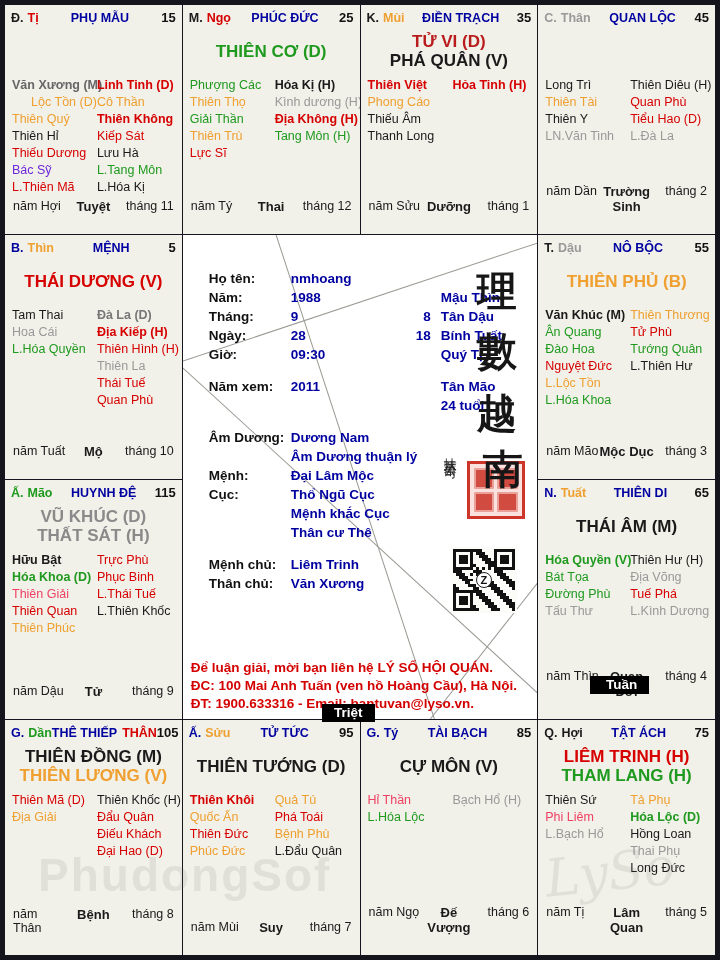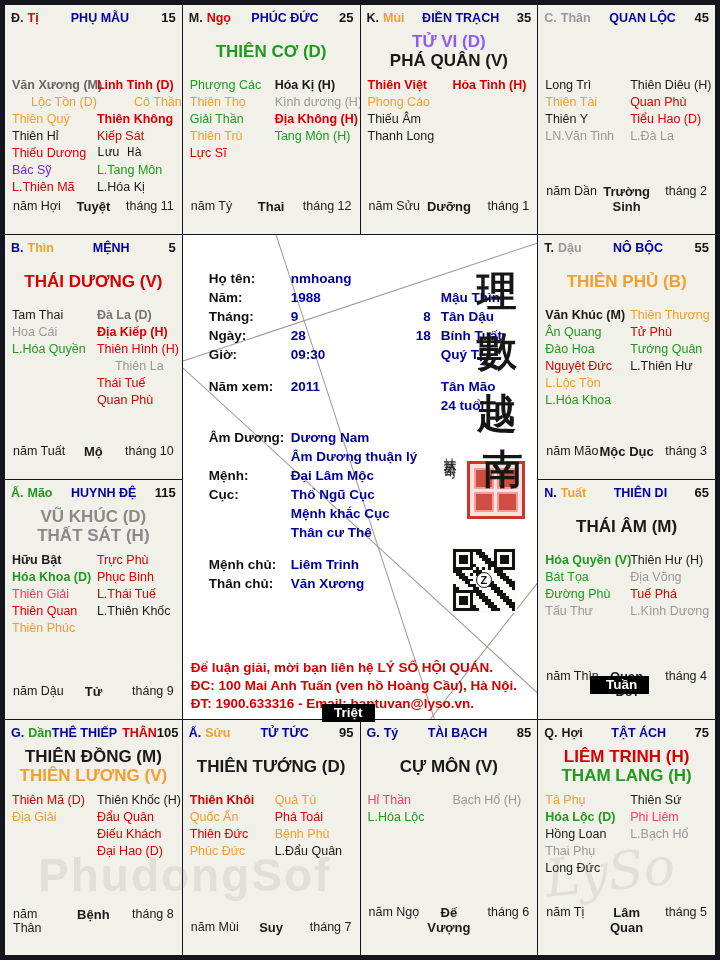--- a/index.html
+++ b/index.html
@@ -87,24 +87,24 @@
             <div class="star" style="color: rgb(102, 102, 102); font-weight: bold;">Văn Xương (M)</div>
             <div class="star" style="color: rgb(239, 160, 48); text-align: right;">Lộc Tồn (D)</div>
             <div class="star" style="color: rgb(239, 160, 48);">Thiên Quý</div>
             <div class="star" style="color: rgb(26, 26, 26);">Thiên Hỉ</div>
             <div class="star" style="color: rgb(214, 0, 0);">Thiếu Dương</div>
             <div class="star" style="color: #6d28d9;">Bác Sỹ</div>
             <div class="star" style="color: rgb(214, 0, 0);">L.Thiên Mã</div>
           </div>
           <div class="star-col">
             <div class="star" style="color: rgb(214, 0, 0); font-weight: bold;">Linh Tinh (D)</div>
-            <div class="star" style="color: rgb(239, 160, 48); text-align: right;">Cô Thần</div>
+            <div class="star" style="color: rgb(239, 160, 48);">Cô Thần</div>
             <div class="star" style="color: rgb(214, 0, 0); font-weight: bold;">Thiên Không</div>
             <div class="star" style="color: rgb(214, 0, 0);">Kiếp Sát</div>
-            <div class="star" style="color: rgb(26, 26, 26); font-family: Liberation Mono, monospace;">Lưu Hà</div>
+            <div class="star" style="color: rgb(26, 26, 26);">Lưu Hà</div>
             <div class="star" style="color: rgb(31, 154, 31);">L.Tang Môn</div>
             <div class="star" style="color: rgb(26, 26, 26);">L.Hóa Kị</div>
           </div>
         </div>
         <div class="cell-foot">
           <span class="foot-year">năm Hợi</span>
           <span class="foot-van">Tuyệt</span>
           <span class="foot-month">tháng 11</span>
         </div>
       </div>
@@ -140,21 +140,21 @@
         </div>
       </div>
     <div class="cell area-c">
         <div class="cell-head">
           <span class="stem" style="color: rgb(26, 26, 26);">K.</span>
           <span class="branch" style="color: rgb(239, 160, 48);">Mùi</span>
           <span class="palace">ĐIỀN TRẠCH</span>
           <span class="num">35</span>
         </div>
         <div class="cell-main">
-          <div class="main-star" style="color: #8b5cf6;">TỬ VI (D)</div>
+          <div class="main-star" style="color: #b91c1c;">TỬ VI (D)</div>
           <div class="main-star" style="color: rgb(26, 26, 26);">PHÁ QUÂN (V)</div>
         </div>
         <div class="cell-stars">
           <div class="star-col">
             <div class="star" style="color: rgb(214, 0, 0); font-weight: bold;">Thiên Việt</div>
             <div class="star" style="color: rgb(239, 160, 48);">Phong Cáo</div>
             <div class="star" style="color: rgb(26, 26, 26);">Thiếu Âm</div>
             <div class="star" style="color: rgb(26, 26, 26);">Thanh Long</div>
           </div>
           <div class="star-col">
@@ -208,21 +208,21 @@
         <div class="cell-stars">
           <div class="star-col">
             <div class="star" style="color: rgb(26, 26, 26);">Tam Thai</div>
             <div class="star" style="color: rgb(153, 153, 153);">Hoa Cái</div>
             <div class="star" style="color: rgb(31, 154, 31);">L.Hóa Quyền</div>
           </div>
           <div class="star-col">
             <div class="star" style="color: rgb(119, 119, 119); font-weight: bold;">Đà La (D)</div>
             <div class="star" style="color: rgb(214, 0, 0); font-weight: bold;">Địa Kiếp (H)</div>
             <div class="star" style="color: rgb(214, 0, 0);">Thiên Hình (H)</div>
-            <div class="star" style="color: rgb(153, 153, 153); text-align: center;">Thiên La</div>
+            <div class="star" style="color: rgb(153, 153, 153);">Thiên La</div>
             <div class="star" style="color: rgb(214, 0, 0);">Thái Tuế</div>
             <div class="star" style="color: rgb(214, 0, 0);">Quan Phù</div>
           </div>
         </div>
         <div class="cell-foot">
           <span class="foot-year">năm Tuất</span>
           <span class="foot-van">Mộ</span>
           <span class="foot-month">tháng 10</span>
         </div>
       </div>
@@ -410,30 +410,30 @@
           <span class="branch" style="color: rgb(26, 26, 26);">Hợi</span>
           <span class="palace">TẬT ÁCH</span>
           <span class="num">75</span>
         </div>
         <div class="cell-main">
           <div class="main-star" style="color: rgb(214, 0, 0);">LIÊM TRINH (H)</div>
           <div class="main-star" style="color: rgb(31, 154, 31);">THAM LANG (H)</div>
         </div>
         <div class="cell-stars">
           <div class="star-col">
+            <div class="star" style="color: rgb(26, 26, 26);">Thiên Sứ</div>
+            <div class="star" style="color: rgb(238, 65, 99);">Phi Liêm</div>
+            <div class="star" style="color: rgb(153, 153, 153);">L.Bạch Hổ</div>
+          </div>
+          <div class="star-col">
             <div class="star" style="color: rgb(239, 160, 48);">Tả Phụ</div>
             <div class="star" style="color: rgb(31, 154, 31); font-weight: bold;">Hóa Lộc (D)</div>
             <div class="star" style="color: rgb(26, 26, 26);">Hồng Loan</div>
             <div class="star" style="color: rgb(153, 153, 153);">Thai Phụ</div>
             <div class="star" style="color: rgb(26, 26, 26);">Long Đức</div>
-          </div>
-          <div class="star-col">
-            <div class="star" style="color: rgb(26, 26, 26);">Thiên Sứ</div>
-            <div class="star" style="color: rgb(238, 65, 99);">Phi Liêm</div>
-            <div class="star" style="color: rgb(153, 153, 153);">L.Bạch Hổ</div>
           </div>
         </div>
         <div class="cell-foot">
           <span class="foot-year">năm Tị</span>
           <span class="foot-van">Lâm Quan</span>
           <span class="foot-month">tháng 5</span>
         </div>
       </div>
 
     <div class="center">

